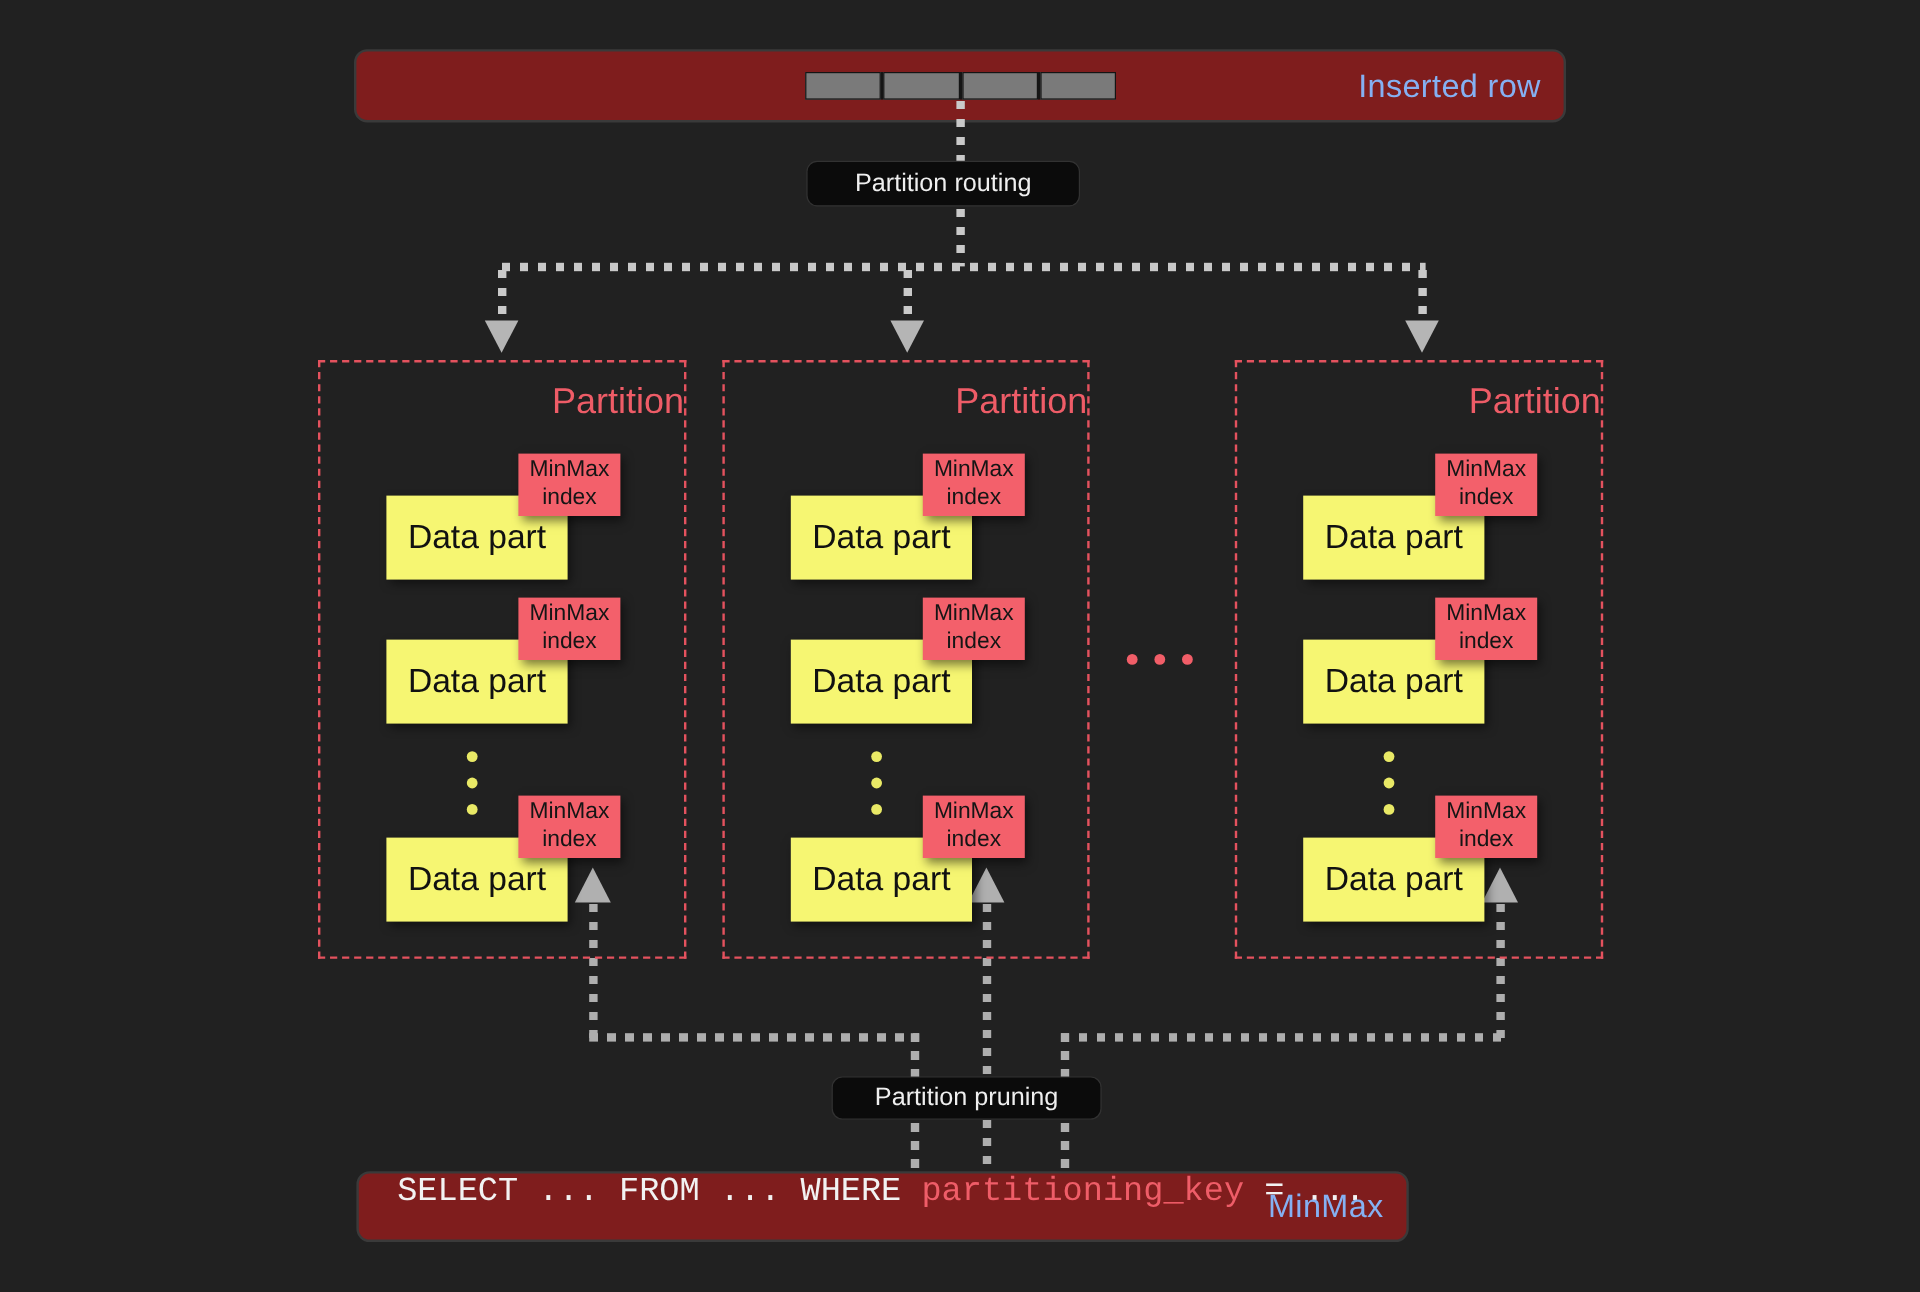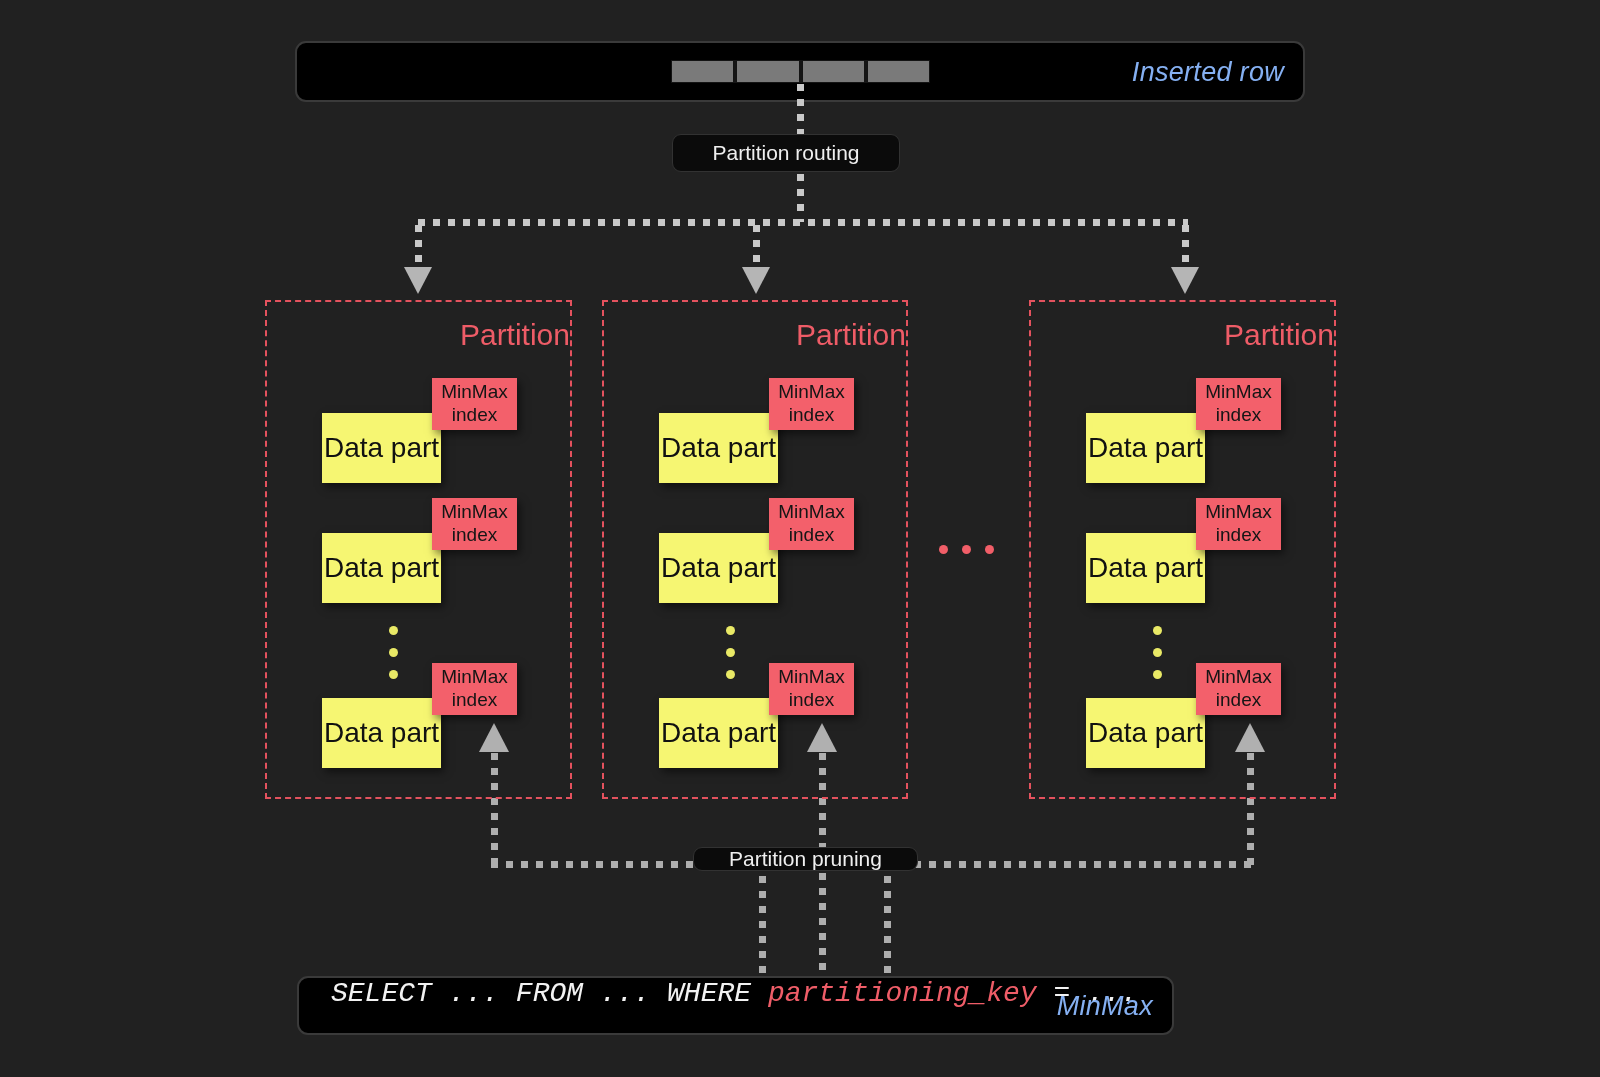--- a/index.html
+++ b/index.html
@@ -3,43 +3,43 @@
 <meta charset="utf-8">
 <style>
   html,body{margin:0;padding:0;background:#212121;}
   .canvas{
     position:relative;width:1600px;height:1077px;overflow:hidden;
     background:#212121;
     font-family:"Liberation Sans",sans-serif;
   }
   
   .panel{
-    position:absolute;background:#000000;border:2px solid #3a3a3a;
-    border-radius:11px;box-sizing:border-box;font-style:italic;
+    position:absolute;background:#7f1d1d;border:2px solid #3a3a3a;
+    border-radius:11px;box-sizing:border-box;
   }
   .top-box{left:295px;top:41px;width:1010px;height:61px;}
   .query-box{left:297px;top:976px;width:877px;height:59px;display:flex;align-items:flex-start;}
   .panel-label{
     position:absolute;right:19px;top:50%;transform:translateY(-50%);
     color:#85b0f2;font-size:27px;letter-spacing:.3px;
   }
   
   .cells{position:absolute;left:374px;top:17px;width:259px;height:23px;display:flex;gap:2px;background:#151515;}
   .cells div{flex:1;background:#7a7a7a;border:1px solid #141414;box-sizing:border-box;}
   
   .sql{margin-left:32px;font-family:"Liberation Mono","DejaVu Sans Mono",monospace;font-size:28px;color:#f2f2f2;white-space:pre;}
   .sql .key{color:#ef5d68;}
   
   .pill{
     position:absolute;background:#0b0b0b;border:1px solid #323232;border-radius:9px;
     color:#efefef;font-size:21px;display:flex;align-items:center;justify-content:center;
     box-sizing:border-box;z-index:5;
   }
   .routing{left:672px;top:134px;width:228px;height:38px;}
-  .pruning{left:693px;top:847px;width:225px;height:24px;}
+  .pruning{left:693px;top:897px;width:225px;height:36px;}
   
   .vdash,.hdash{position:absolute;z-index:2;}
   .vdash{width:7px;background-image:repeating-linear-gradient(to bottom,#c9c9c9 0 7px,transparent 7px 15px);}
   .hdash{height:7px;background-image:repeating-linear-gradient(to right,#c9c9c9 0 7px,transparent 7px 15px);}
   .gray.vdash{background-image:repeating-linear-gradient(to bottom,#aeaeae 0 7px,transparent 7px 15px);}
   .gray.hdash{background-image:repeating-linear-gradient(to right,#aeaeae 0 7px,transparent 7px 15px);}
   
   .tri-down{position:absolute;width:0;height:0;z-index:2;
     border-left:14px solid transparent;border-right:14px solid transparent;border-top:27px solid #b5b5b5;}
   .tri-up{position:absolute;width:0;height:0;z-index:2;
@@ -52,21 +52,21 @@
   .p1{left:265px;width:307px;}
   .p2{left:602px;width:306px;}
   .p3{left:1029px;width:307px;}
   .partition-title{
     position:absolute;left:0;width:100%;top:16px;text-align:right;
     color:#ee5c67;font-size:30px;
   }
   .group{position:absolute;left:0;width:100%;height:106px;}
   .g1{top:76px}.g2{top:196px}.g3{top:361px}
   .data-part{
-    position:absolute;left:55px;top:35px;width:119px;height:70px;
+    position:absolute;left:55px;top:35px;width:151px;height:70px;
     background:#f6f672;color:#111;font-size:28px;
     display:flex;align-items:center;justify-content:center;
     box-shadow:3px 4px 8px rgba(0,0,0,.5);
   }
   .minmax-tag{
     position:absolute;left:165px;top:0;width:85px;height:52px;
     background:#f3606b;color:#151515;font-size:19px;line-height:1.2;
     display:flex;align-items:center;justify-content:center;text-align:center;
     box-shadow:3px 4px 8px rgba(0,0,0,.5);z-index:4;
   }

